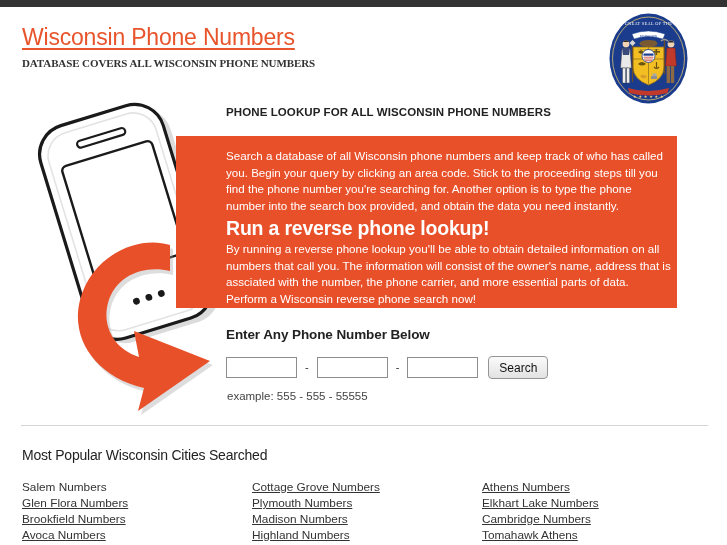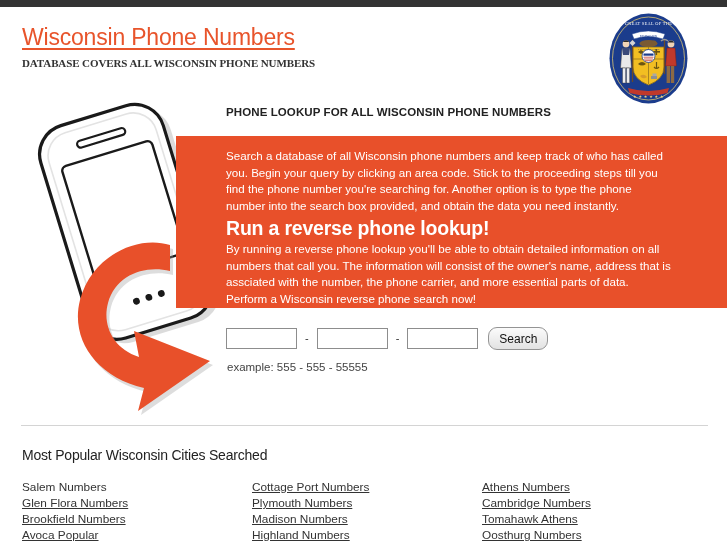--- a/index.html
+++ b/index.html
@@ -99,21 +99,21 @@
     color: #222222;
     letter-spacing: 0.1px;
     white-space: nowrap;
   }
 
   
   #orange-panel {
     position: absolute;
     left: 176px;
     top: 129px;
-    width: 552px;
+    width: 501px;
     height: 172px;
     background: #E8502A;
     z-index: 1;
   }
   #panel-text {
     position: absolute;
     left: 50px;
     top: 12px;
     width: 446px;
     color: #ffffff;
@@ -169,21 +169,21 @@
     line-height: 21px;
   }
   #search-button {
     margin-left: 10px;
     height: 23px;
     padding: 0 10px;
     font-family: "Liberation Sans", sans-serif;
     font-size: 12px;
     color: #111;
     border: 1px solid #949494;
-    border-radius: 9px;
+    border-radius: 4px;
     background: linear-gradient(#fbfbfb, #e2e2e2);
     cursor: pointer;
   }
   #search-example {
     margin: 11px 0 0 1px;
     font-size: 11.5px;
     color: #444444;
   }
 
   
@@ -366,20 +366,21 @@
 
   <div id="orange-panel">
     <div id="panel-text">
       <p>Search a database of all Wisconsin phone numbers and keep track of who has called you. Begin your query by clicking an area code. Stick to the proceeding steps till you find the phone number you're searching for. Another option is to type the phone number into the search box provided, and obtain the data you need instantly.</p>
       <h2 id="panel-subhead">Run a reverse phone lookup!</h2>
       <p>By running a reverse phone lookup you'll be able to obtain detailed information on all numbers that call you. The information will consist of the owner's name, address that is assciated with the number, the phone carrier, and more essential parts of data. Perform a Wisconsin reverse phone search now!</p>
     </div>
   </div>
 
   <div id="search-section">
+    <h2 id="search-heading">Enter Any Phone Number Below</h2>
 
     <div id="phone-form">
       <input class="phone-field" type="text" value="" style="">
       <span class="dash">-</span>
       <input class="phone-field" type="text" value="" style="">
       <span class="dash">-</span>
       <input class="phone-field" type="text" value="" style="">
       <button id="search-button">Search</button>
     </div>
 
@@ -389,32 +390,33 @@
   <div id="divider"></div>
 
   <div id="cities-section">
     <h2 id="cities-heading">Most Popular Wisconsin Cities Searched</h2>
 
     <div id="cities-columns">
       <div class="city-col">
           <a class="city-link no-underline">Salem Numbers</a>
           <a class="city-link">Glen Flora Numbers</a>
           <a class="city-link">Brookfield Numbers</a>
-          <a class="city-link">Avoca Popular</a>
+          <a class="city-link">Avoca Numbers</a>
           <a class="city-link">Lakewood Numbers</a>
         </div>
       <div class="city-col">
-          <a class="city-link">Cottage Port Numbers</a>
+          <a class="city-link">Cottage Grove Numbers</a>
           <a class="city-link">Plymouth Numbers</a>
           <a class="city-link">Madison Numbers</a>
           <a class="city-link">Highland Numbers</a>
           <a class="city-link">Port Edwards Numbers</a>
         </div>
       <div class="city-col">
           <a class="city-link">Athens Numbers</a>
+          <a class="city-link">Elkhart Lake Numbers</a>
           <a class="city-link">Cambridge Numbers</a>
           <a class="city-link">Tomahawk Athens</a>
           <a class="city-link">Oosthurg Numbers</a>
         </div>
     </div>
   </div>
 
 </div>
 
 </body></html>

